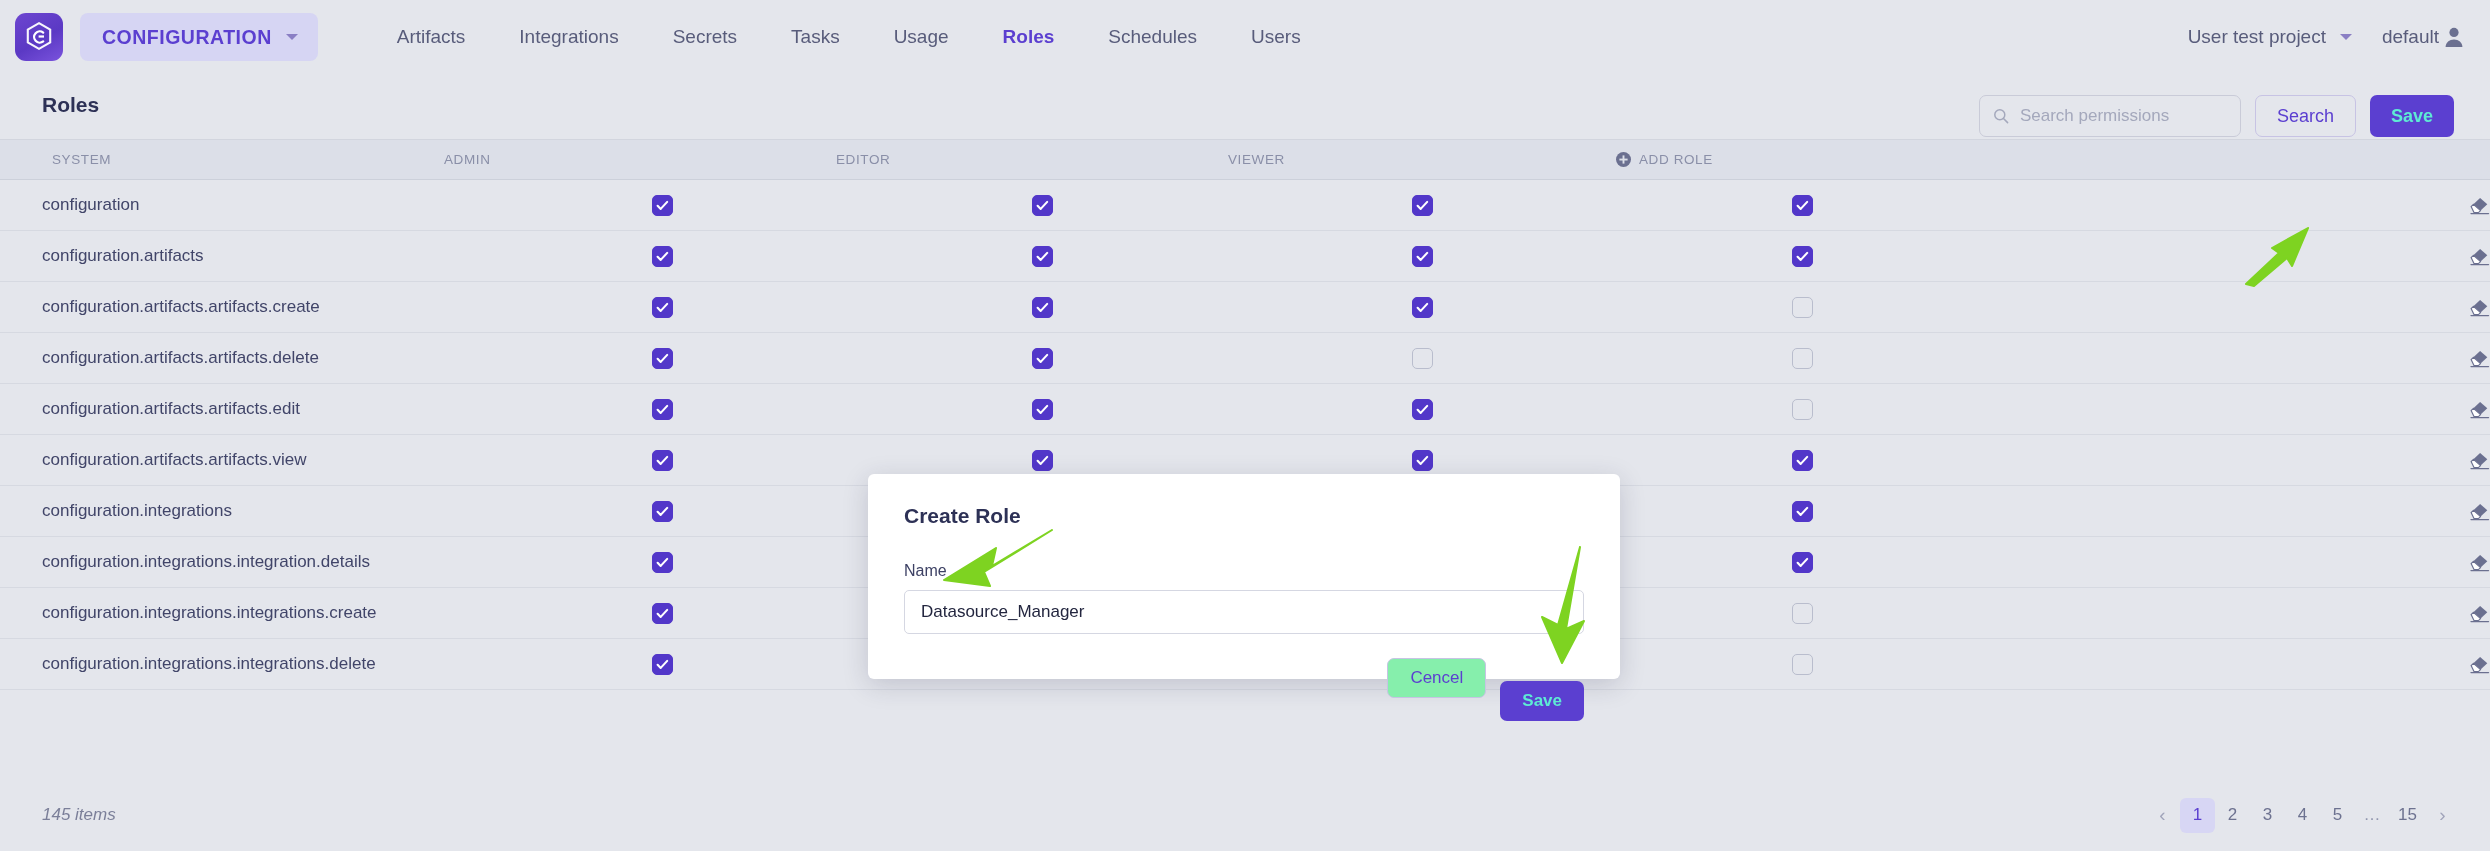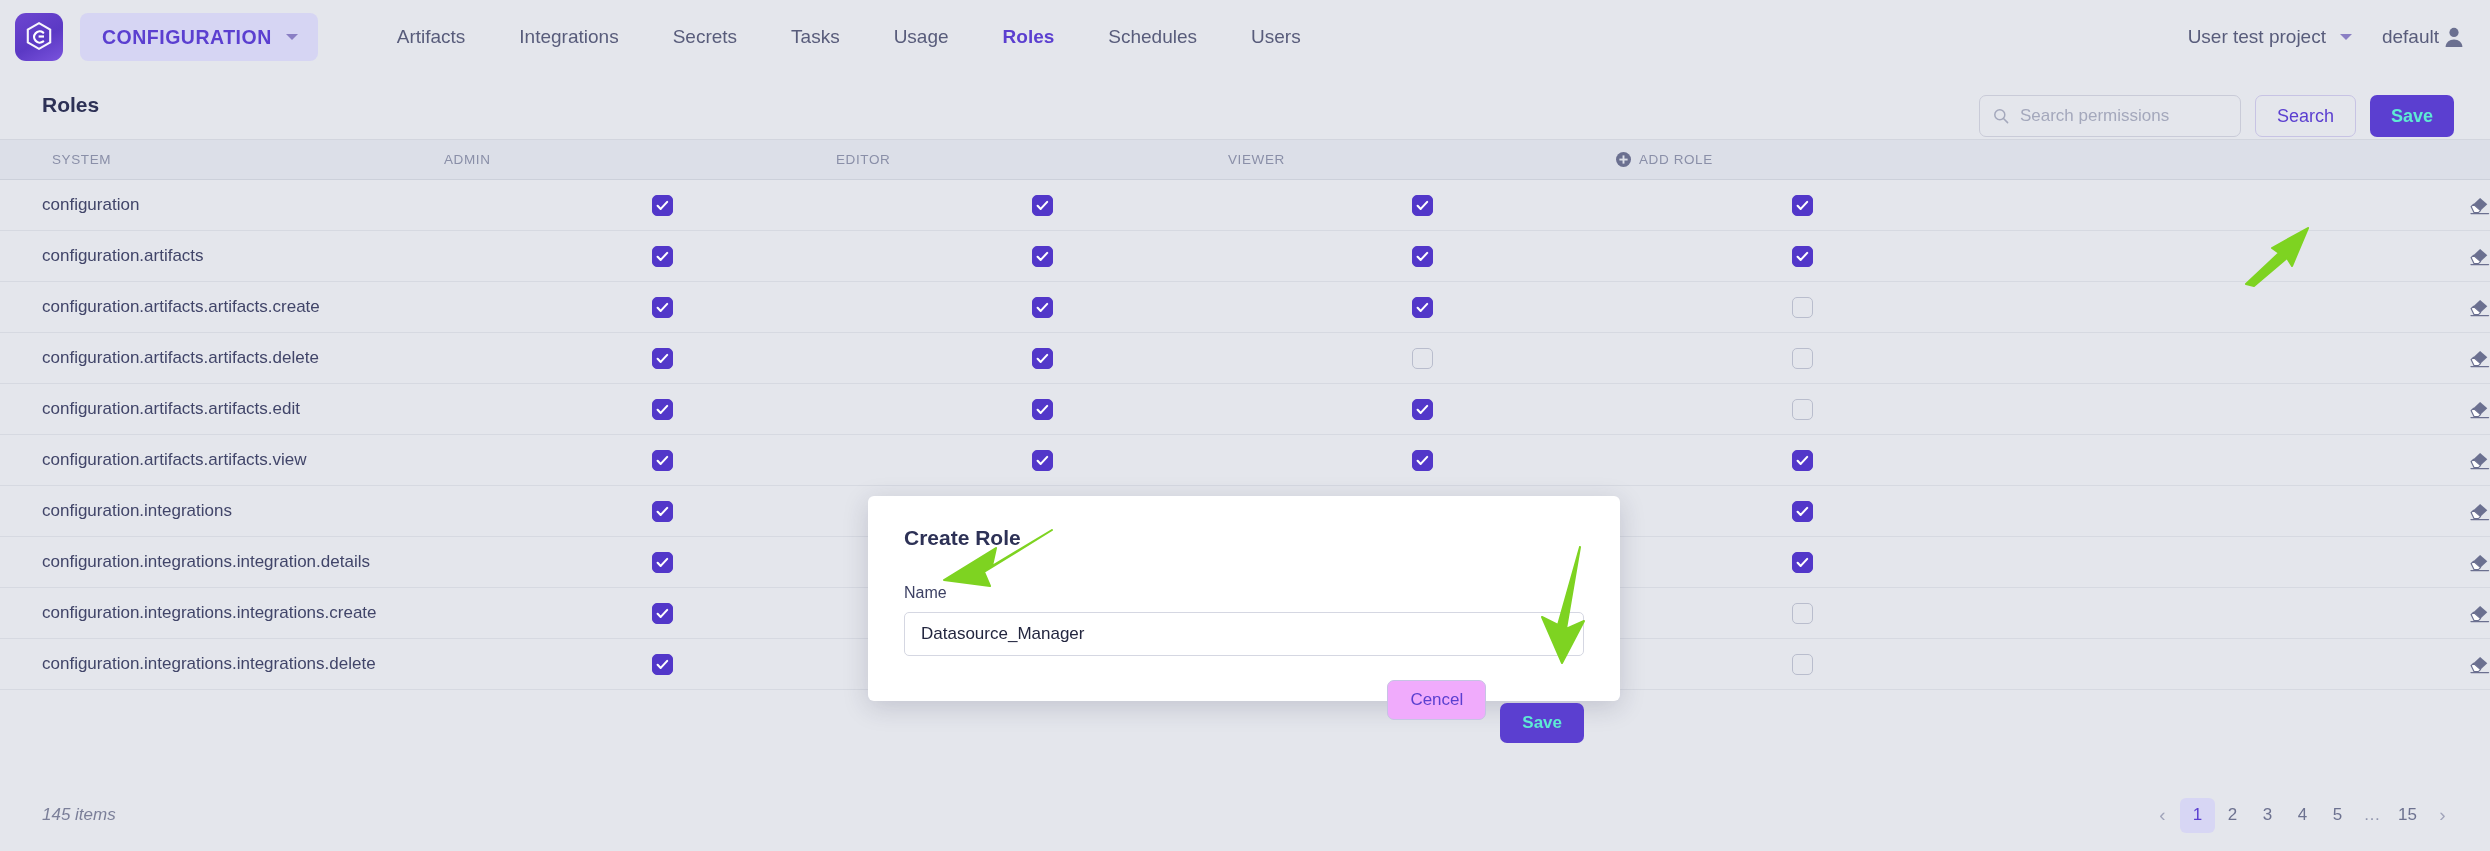--- a/index.html
+++ b/index.html
@@ -251,21 +251,21 @@
     cursor: pointer;
     padding: 0 6px;
   }
   .pg.active { background: #d7d6f4; color: #5b3fd0; }
   .pg.arrow { color: #a0a4ba; font-size: 19px; }
   .pg.dots { cursor: default; color: #9196ae; letter-spacing: 1px; }
 
   
   .modal {
     position: absolute;
-    left: 868px; top: 496px;
+    left: 868px; top: 474px;
     width: 752px; height: 205px;
     background: #ffffff;
     border-radius: 6px;
     box-shadow: 0 6px 26px rgba(40,40,70,0.18);
     padding: 30px 36px 0 36px;
     z-index: 30;
   }
   .modal-title {
     font-size: 21px; font-weight: 700; color: #2d3156;
     margin-bottom: 34px;
@@ -284,21 +284,21 @@
     font-family: "Liberation Sans", sans-serif;
     color: #23263f;
     outline: none;
     background: #fff;
   }
   .modal-actions {
     margin-top: 24px;
     display: flex; justify-content: flex-end; gap: 14px;
   }
   .modal-actions .btn { height: 40px; padding: 0 22px; font-size: 17px; }
-  .modal-actions .btn-outline { background: #f0abfc; }
+  .modal-actions .btn-outline { background: #86efac; }
 
   
   .arrow-ann { position: absolute; z-index: 40; pointer-events: none; }
   #arrow-add-role { left: 2242px; top: 226px; }
   #arrow-name    { left: 940px;  top: 528px; }
   #arrow-save    { left: 1540px; top: 545px; }
 </style>
 </head>
 <body>
 

